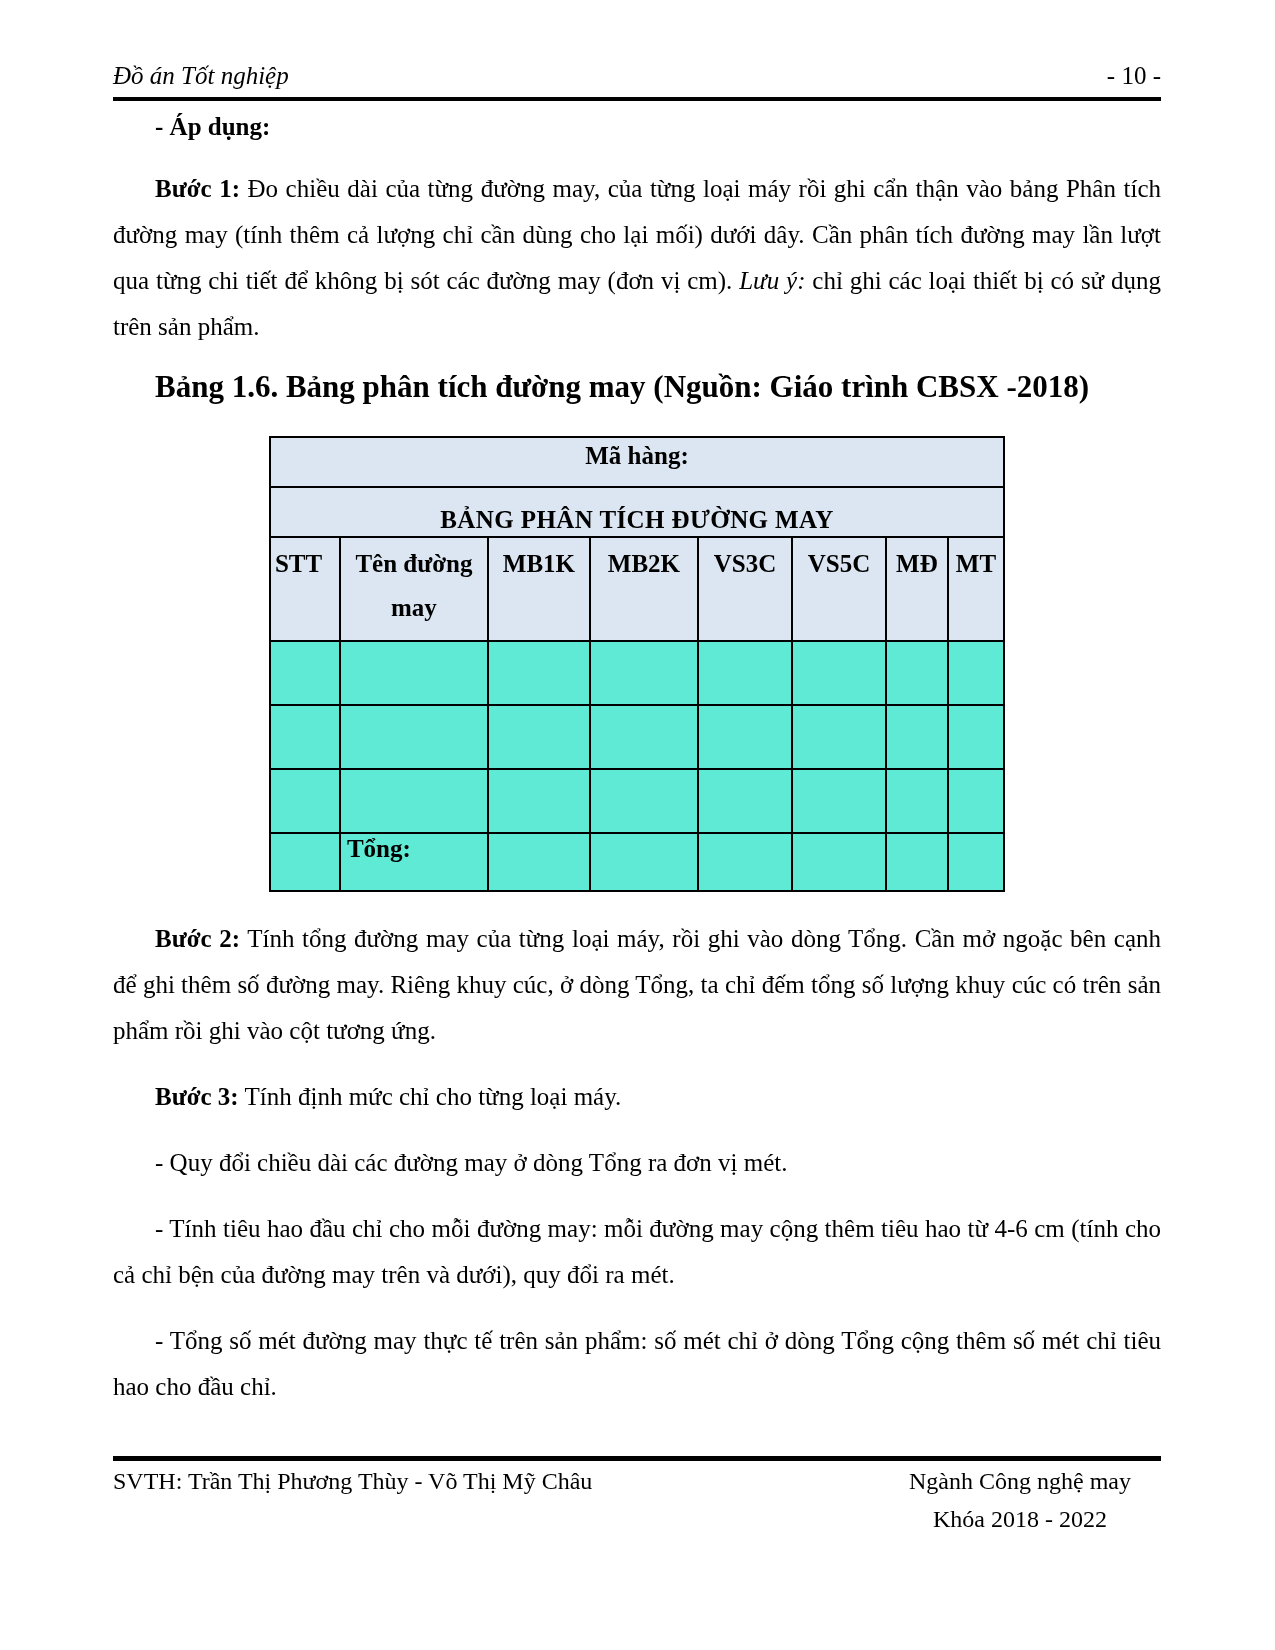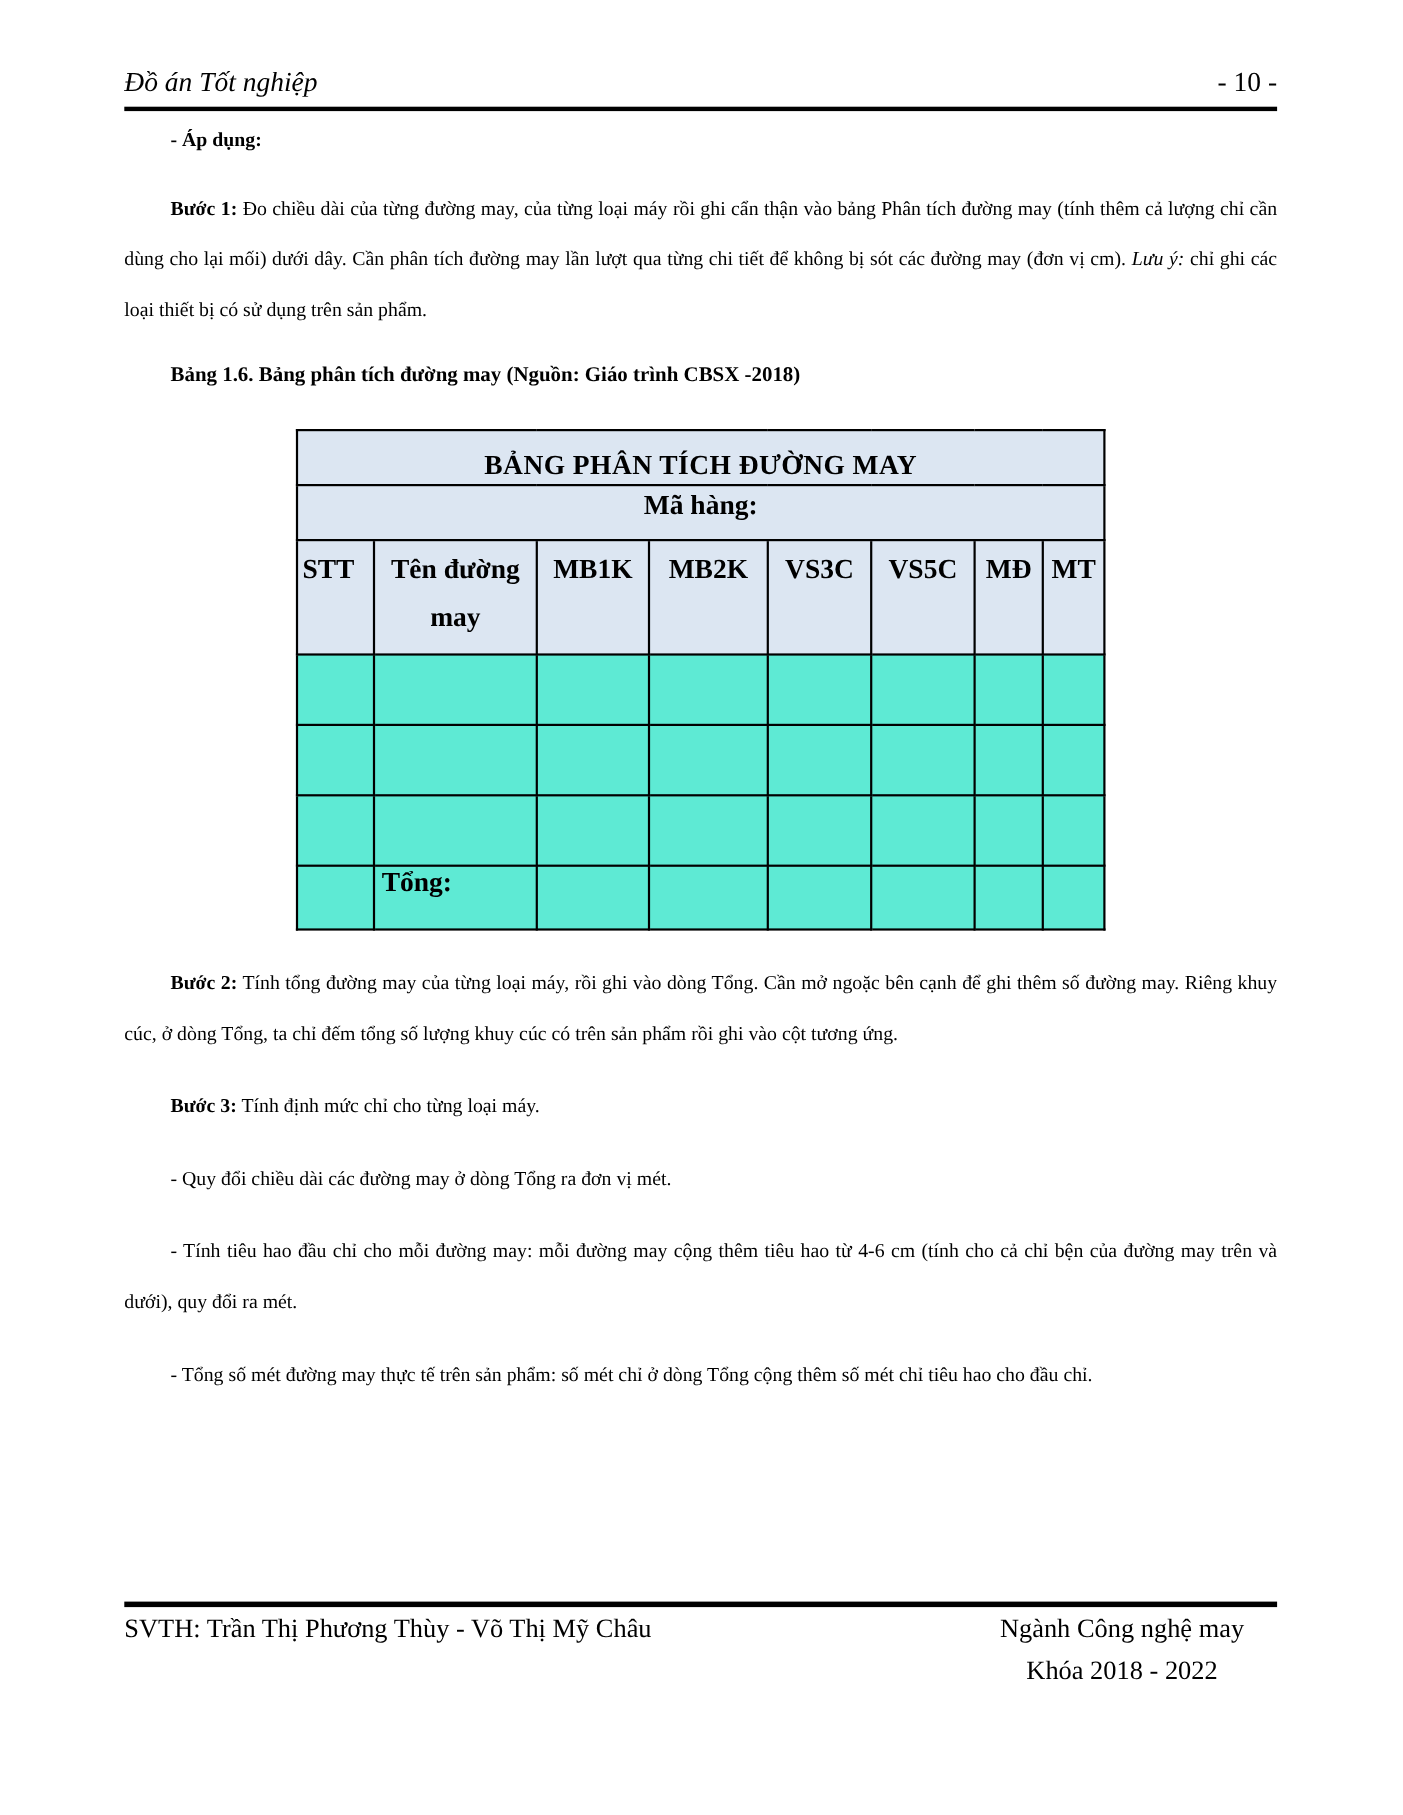--- a/index.html
+++ b/index.html
@@ -55,39 +55,39 @@
 
   
   .content {
     position: absolute;
     left: 113px;
     top: 104px;
     width: 1048px;
   }
   p.para {
     margin: 0;
-    font-size: 18px;
+    font-size: 25px;
     line-height: 46px;
     text-align: justify;
     text-justify: inter-word;
   }
   p.para.indent {
     text-indent: 42px;
   }
   .b { font-weight: bold; }
   .i { font-style: italic; }
 
   .sp-8 { height: 8px; }
   .sp-14 { height: 14px; }
   .sp-20 { height: 20px; }
   .sp-24 { height: 24px; }
 
   .caption {
     margin: 0;
-    font-size: 19px;
+    font-size: 31px;
     line-height: 46px;
     font-weight: bold;
     text-indent: 42px;
   }
 
   
   .table-wrap {
     display: flex;
     justify-content: center;
     margin-top: 26px;
@@ -215,24 +215,24 @@
             <col class="c-name">
             <col class="c-mb1k">
             <col class="c-mb2k">
           <col class="c-vs3c">
             <col class="c-vs5c">
             <col class="c-md">
             <col class="c-mt">
         </colgroup>
         <tbody>
           <tr>
+            <td class="hdr tbl-sub" colspan="8">Mã hàng:</td>
+          </tr>
+          <tr>
             <td class="hdr tbl-title" colspan="8">BẢNG PHÂN TÍCH ĐƯỜNG MAY</td>
-          </tr>
-          <tr>
-            <td class="hdr tbl-sub" colspan="8">Mã hàng:</td>
           </tr>
           <tr>
             <td class="hdr col-hdr left">STT</td>
             <td class="hdr col-hdr">Tên đường may</td>
             <td class="hdr col-hdr">MB1K</td>
             <td class="hdr col-hdr">MB2K</td>
             <td class="hdr col-hdr">VS3C</td>
             <td class="hdr col-hdr">VS5C</td>
             <td class="hdr col-hdr">MĐ</td>
             <td class="hdr col-hdr">MT</td>

